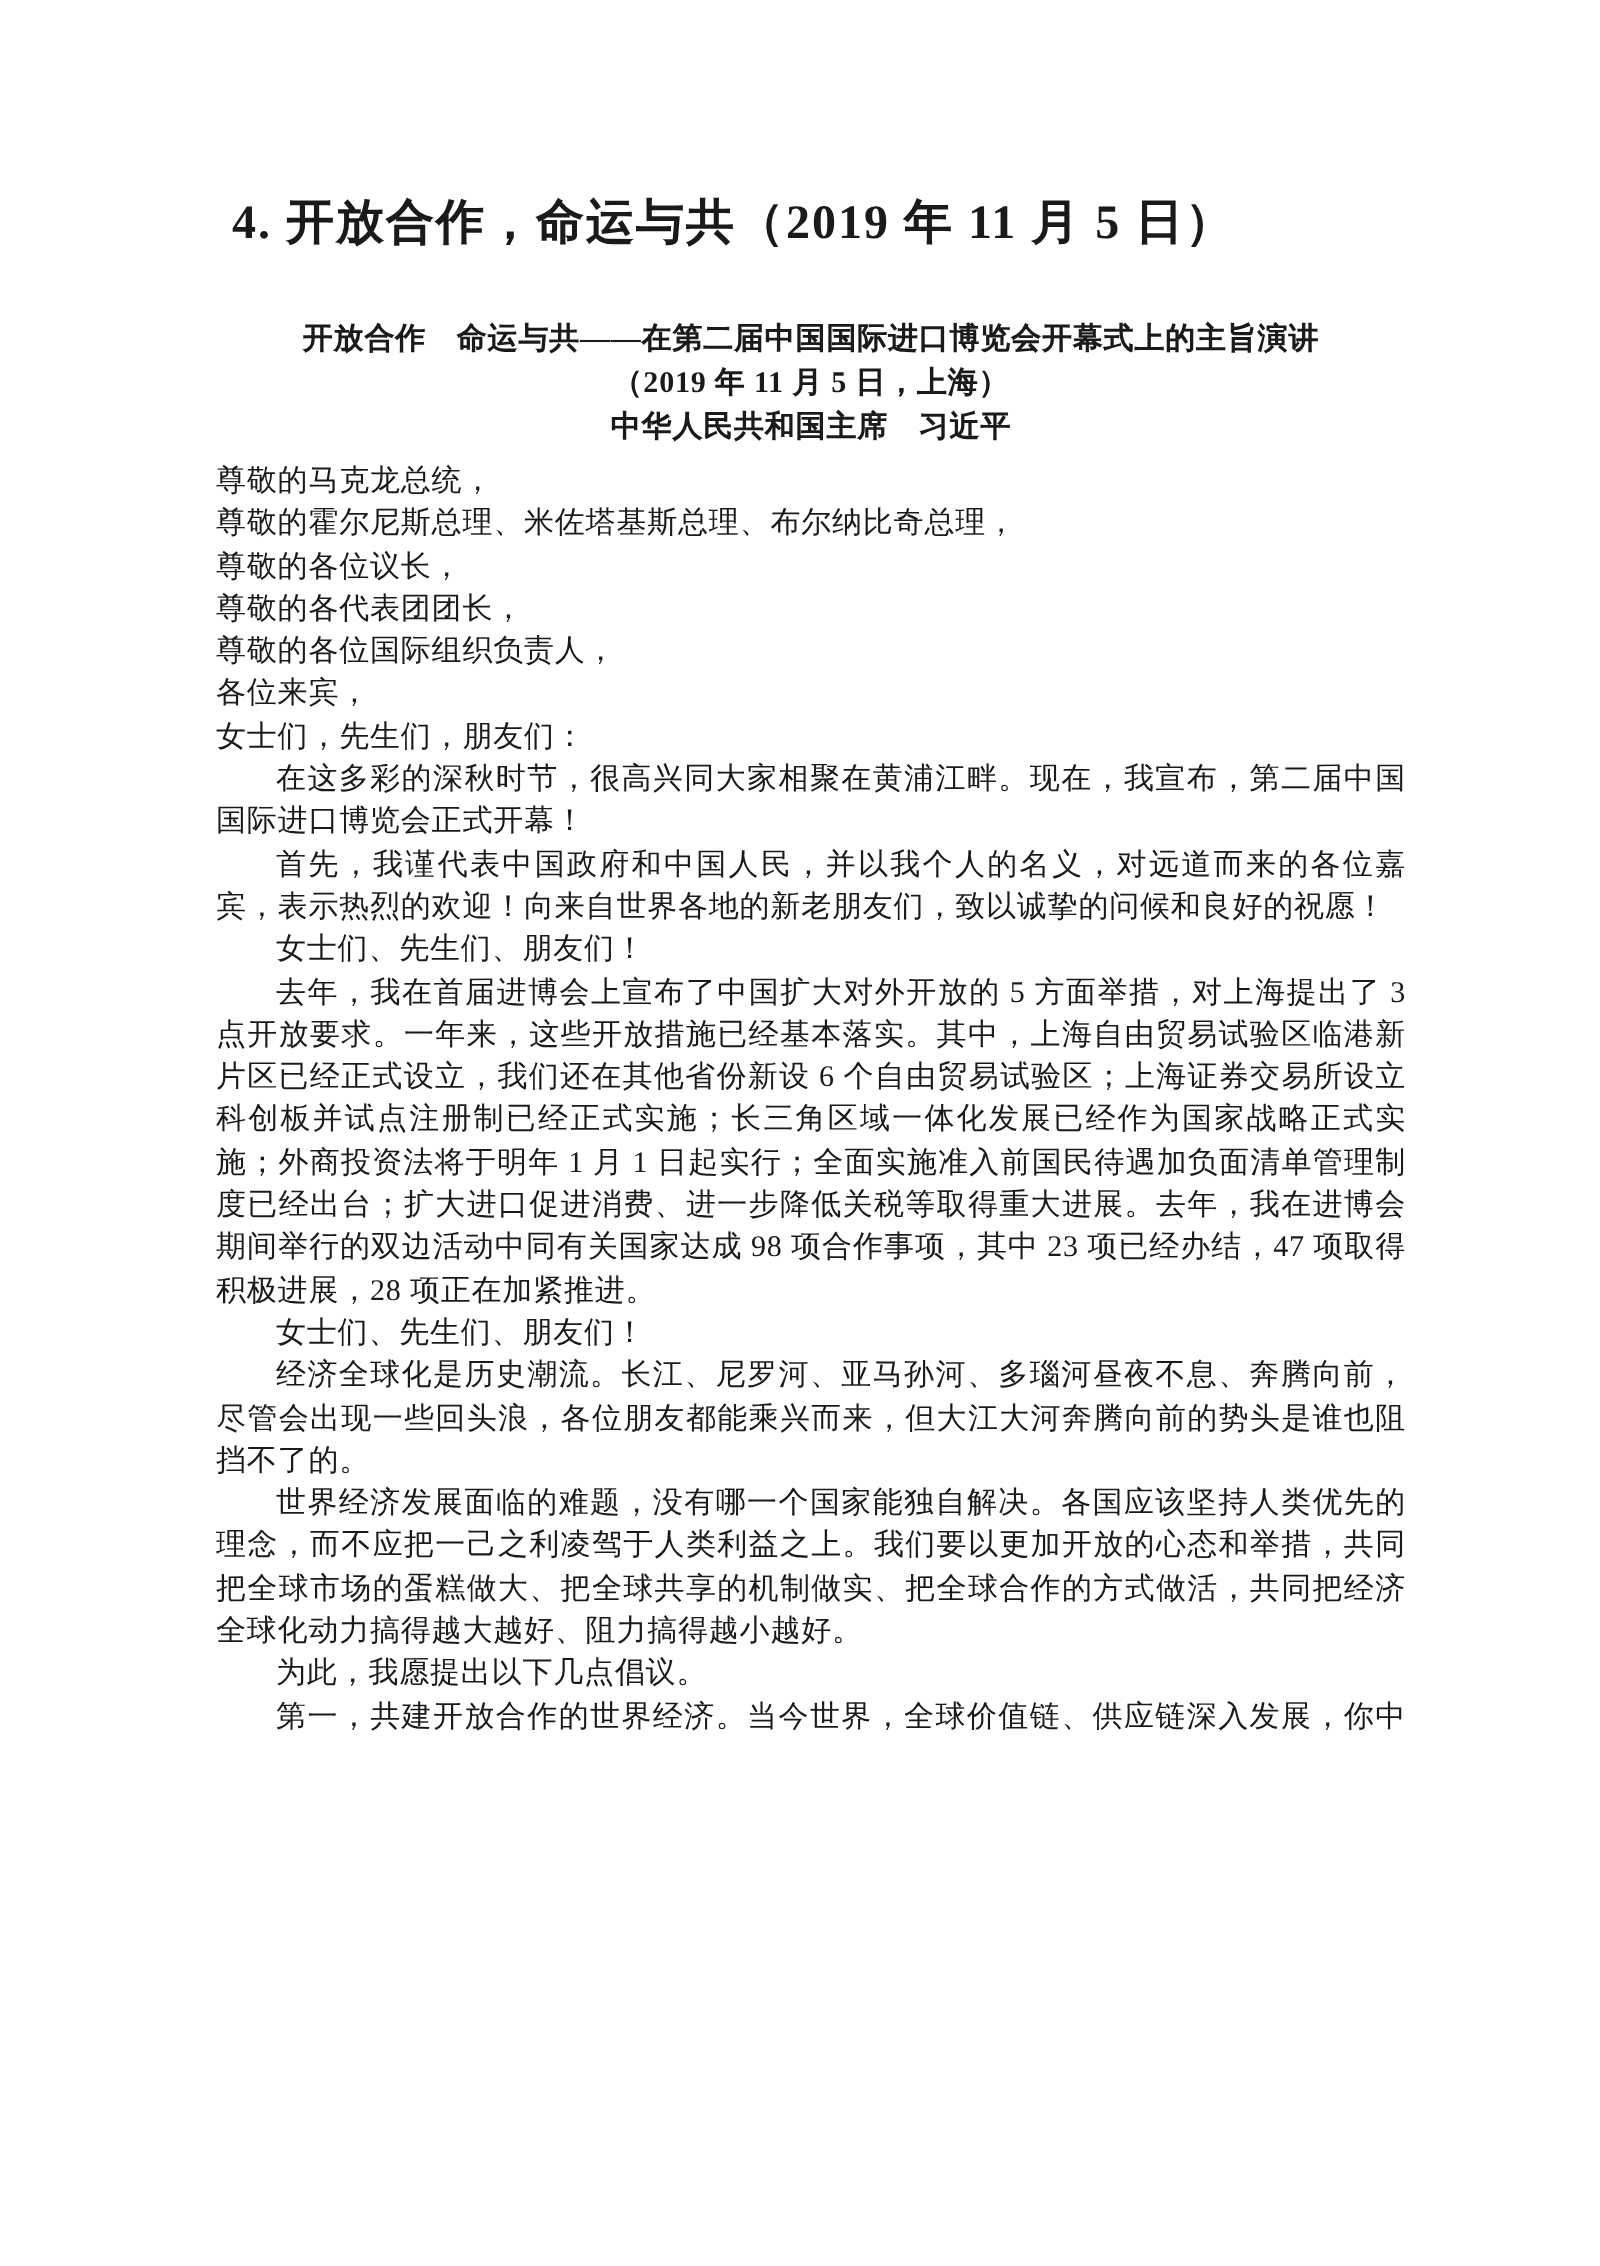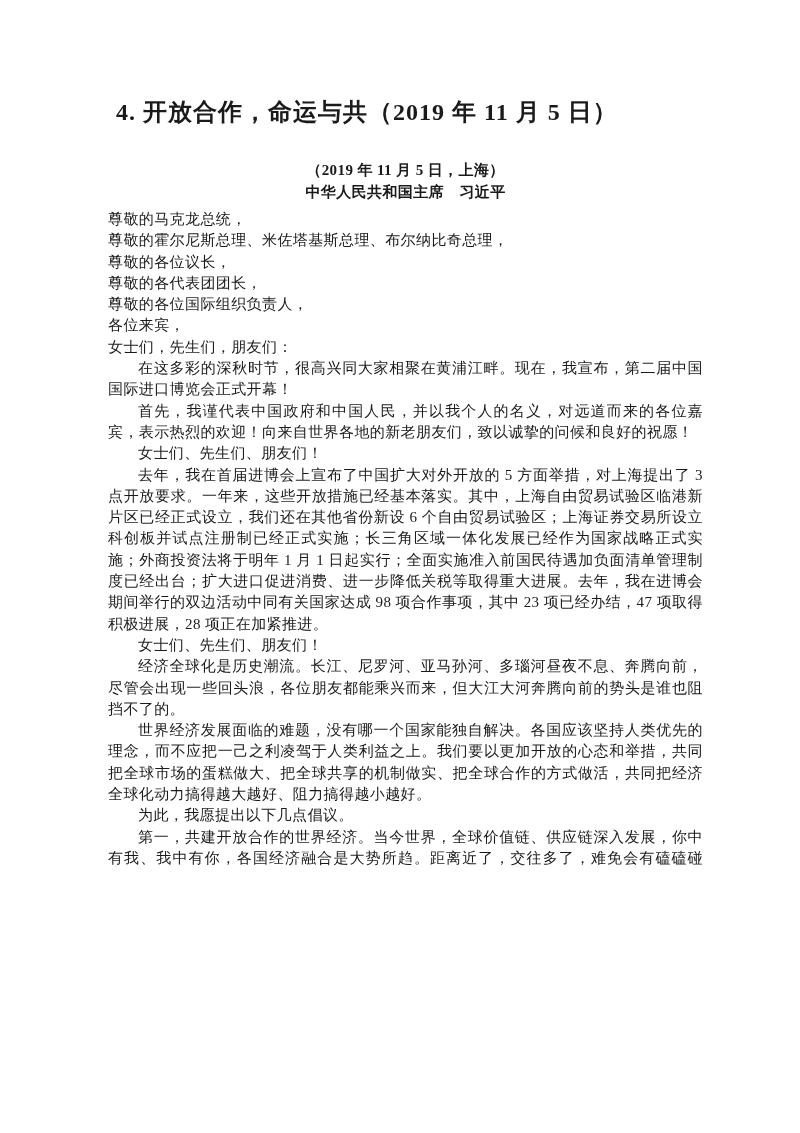--- a/index.html
+++ b/index.html
@@ -69,20 +69,21 @@
   }
 </style>
 </head>
 <body>
 
 <div class="page">
   <div class="content">
     <h1 class="chapter-heading">4. 开放合作，命运与共（2019 年 11 月 5 日）</h1>
 
     <div class="subtitle-block">
+      <p>开放合作　命运与共——在第二届中国国际进口博览会开幕式上的主旨演讲</p>
       <p>（2019 年 11 月 5 日，上海）</p>
       <p>中华人民共和国主席　习近平</p>
     </div>
 
     <div class="body-text">
         <p class="">尊敬的马克龙总统，</p>
         <p class="">尊敬的霍尔尼斯总理、米佐塔基斯总理、布尔纳比奇总理，</p>
         <p class="">尊敬的各位议长，</p>
         <p class="">尊敬的各代表团团长，</p>
         <p class="">尊敬的各位国际组织负责人，</p>

